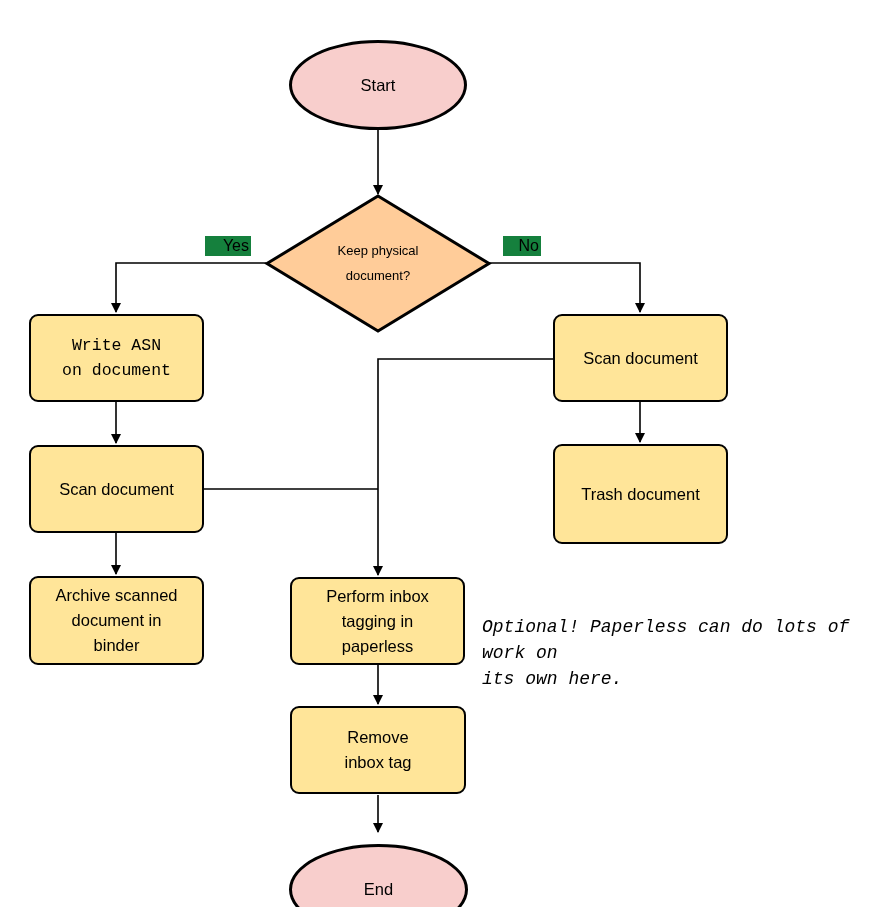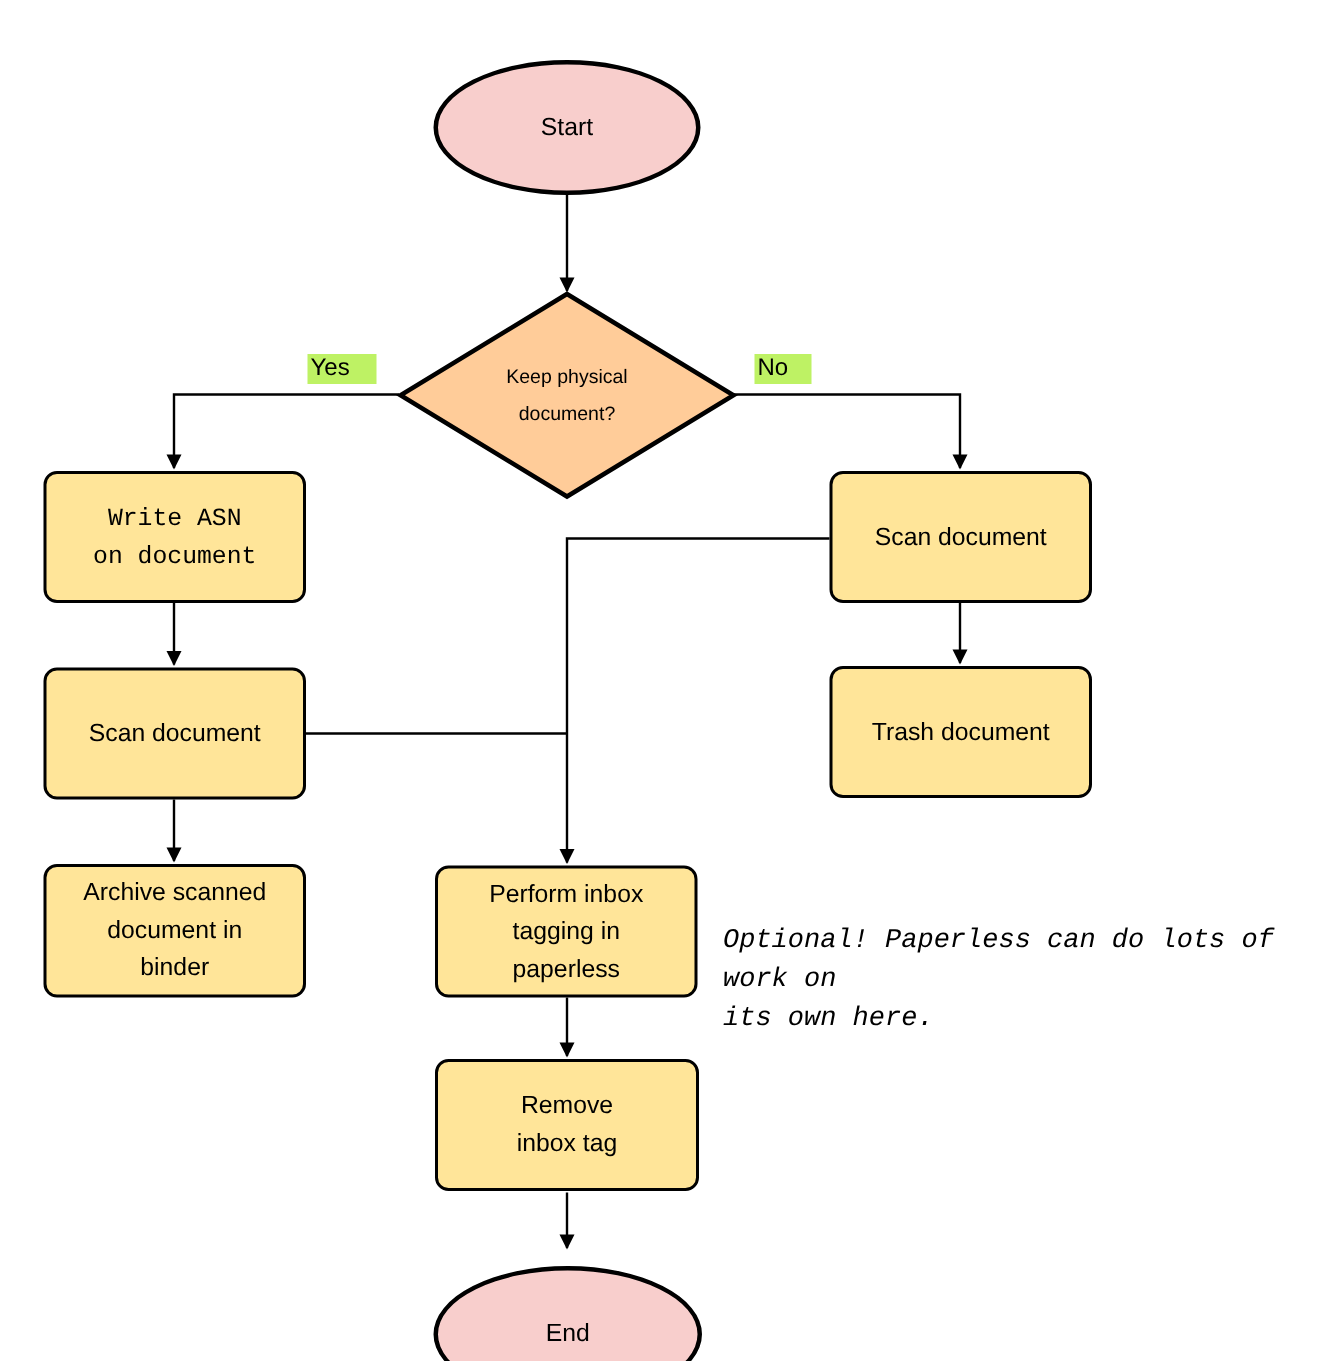--- a/index.html
+++ b/index.html
@@ -54,24 +54,24 @@
   }
   .node.decision-label {
     background: transparent;
     border: none;
     border-radius: 0;
     font-size: 13px;
   }
   .edge-label {
     position: absolute;
     box-sizing: border-box;
-    text-align: left;
+    text-align: right;
     font-size: 16px;
     line-height: 20px;
-    background: #bef264;
+    background: #15803d;
     padding: 0 2px;
   }
   .annotation {
     position: absolute;
     white-space: pre-line;
     font-style: italic;
     font-size: 18px;
     line-height: 26px;
     font-family: Liberation Mono, monospace;
   }
@@ -123,21 +123,21 @@
 on document</div>
 
   <div class="node" style="left:29px; top:421px; width:175px; height:88px;">Scan document</div>
 
   <div class="node" style="left:29px; top:552px; width:175px; height:89px;">Archive scanned
 document in
 binder</div>
 
   <div class="node" style="left:553px; top:290px; width:175px; height:88px;">Scan document</div>
 
-  <div class="node" style="left:553px; top:420px; width:175px; height:88px;">Trash document</div>
+  <div class="node" style="left:553px; top:420px; width:175px; height:100px;">Trash document</div>
 
   <div class="node" style="left:290px; top:553px; width:175px; height:88px;">Perform inbox
 tagging in
 paperless</div>
 
   <div class="node" style="left:290px; top:682px; width:176px; height:88px;">Remove
 inbox tag</div>
 
   <div class="node terminal" style="left:289px; top:820px; width:179px; height:91px;">End</div>
 

